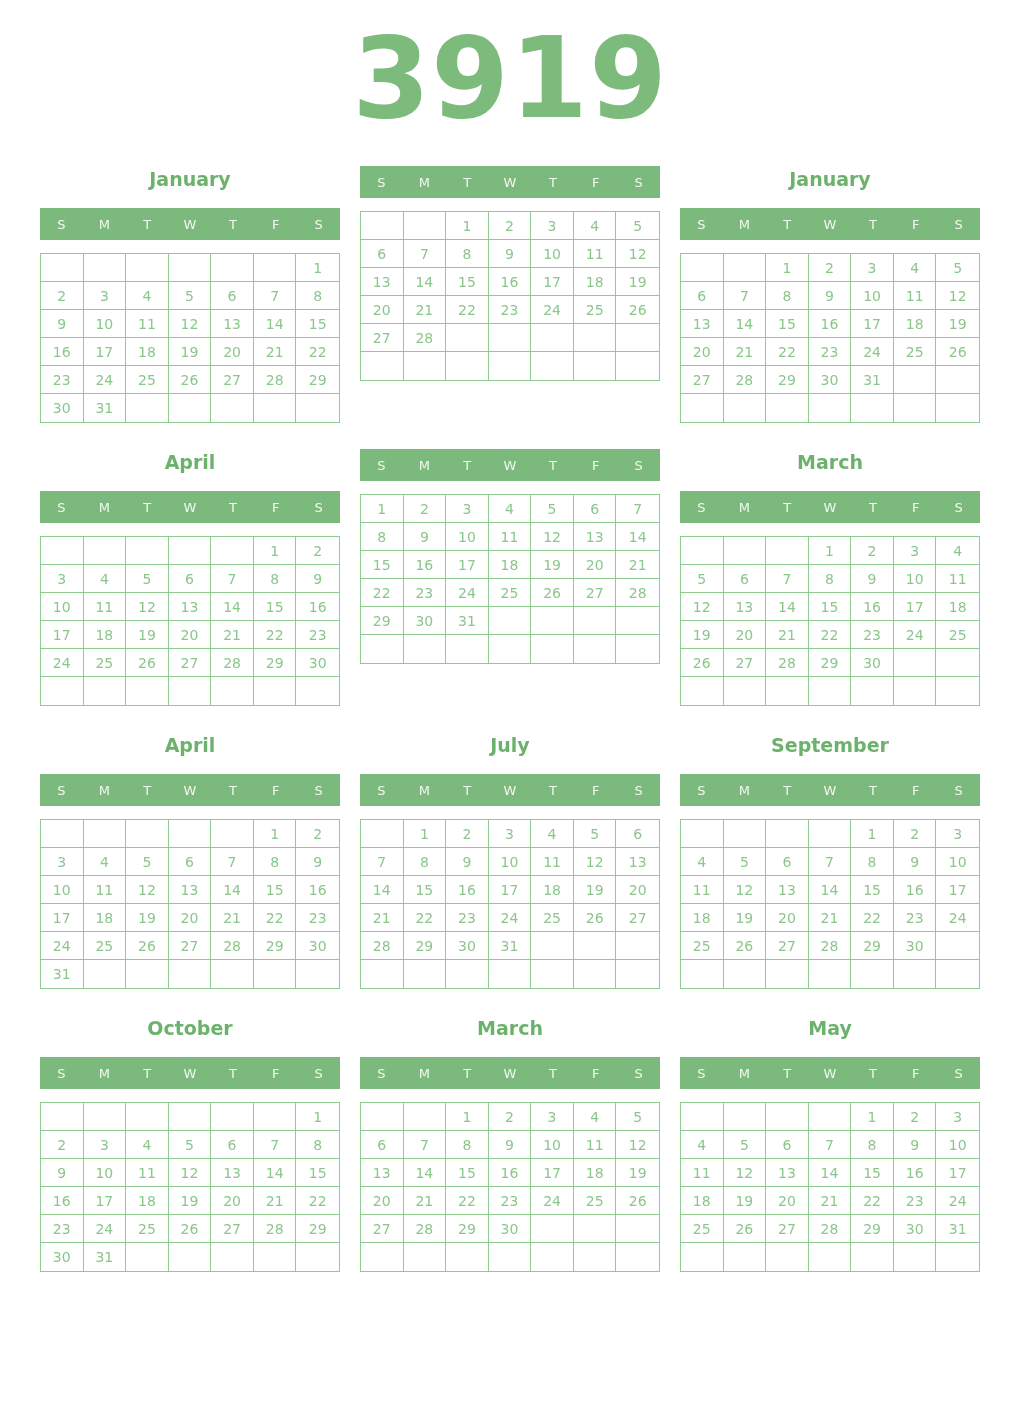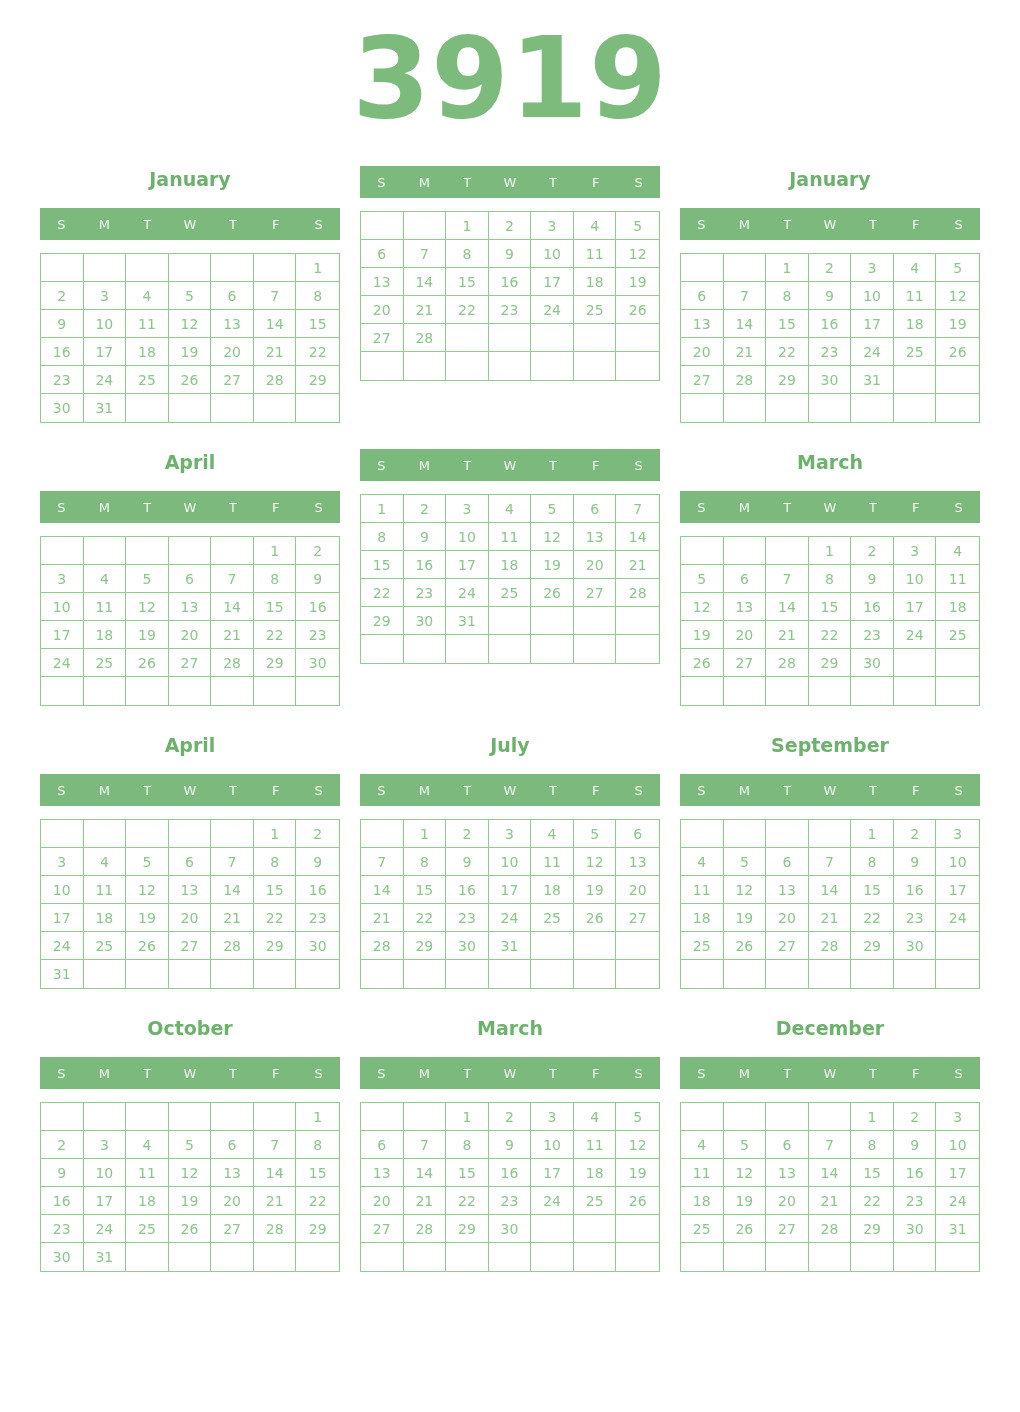--- a/index.html
+++ b/index.html
@@ -688,21 +688,21 @@
         <div class="cell"></div>
         <div class="cell"></div>
         <div class="cell"></div>
         <div class="cell"></div>
         <div class="cell"></div>
         <div class="cell"></div>
       </div>
   </div>
 
   <div class="month-block">
-    <div class="month-title">December</div>
+    <div class="month-title">May</div>
     <div class="weekday-band">
         <span class="wd">S</span>
         <span class="wd">M</span>
         <span class="wd">T</span>
         <span class="wd">W</span>
         <span class="wd">T</span>
         <span class="wd">F</span>
         <span class="wd">S</span>
       </div>
     <div class="dates-grid">

